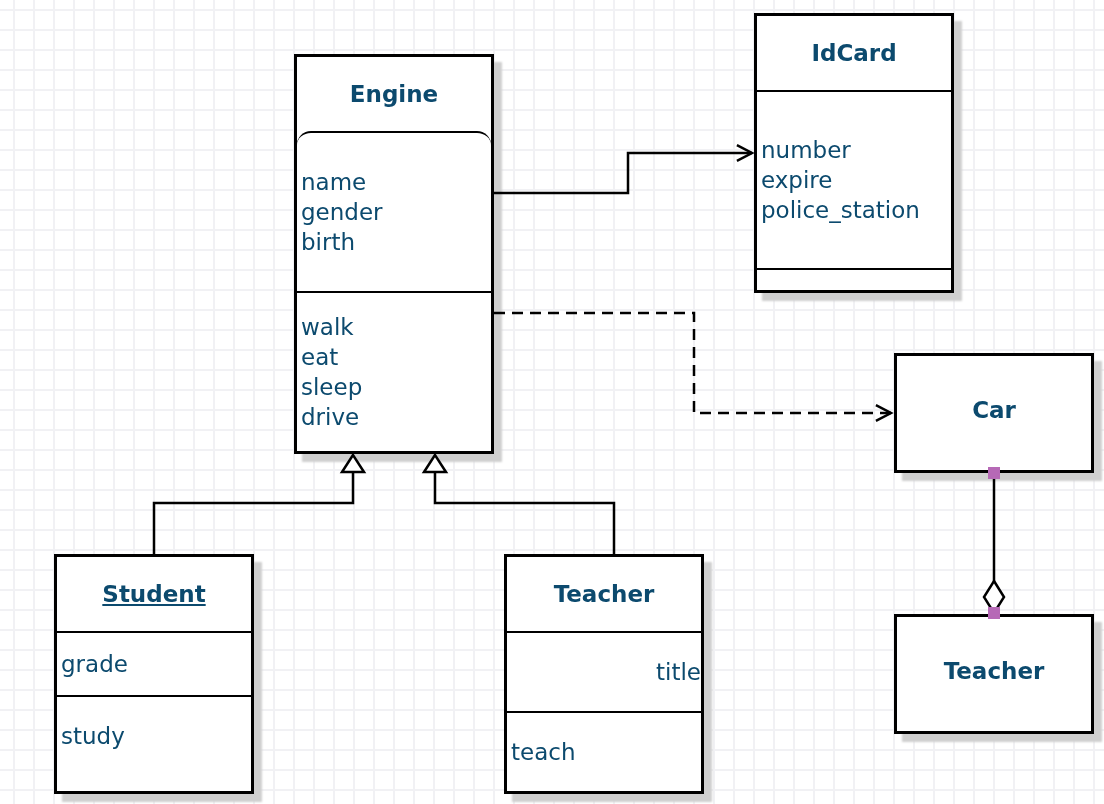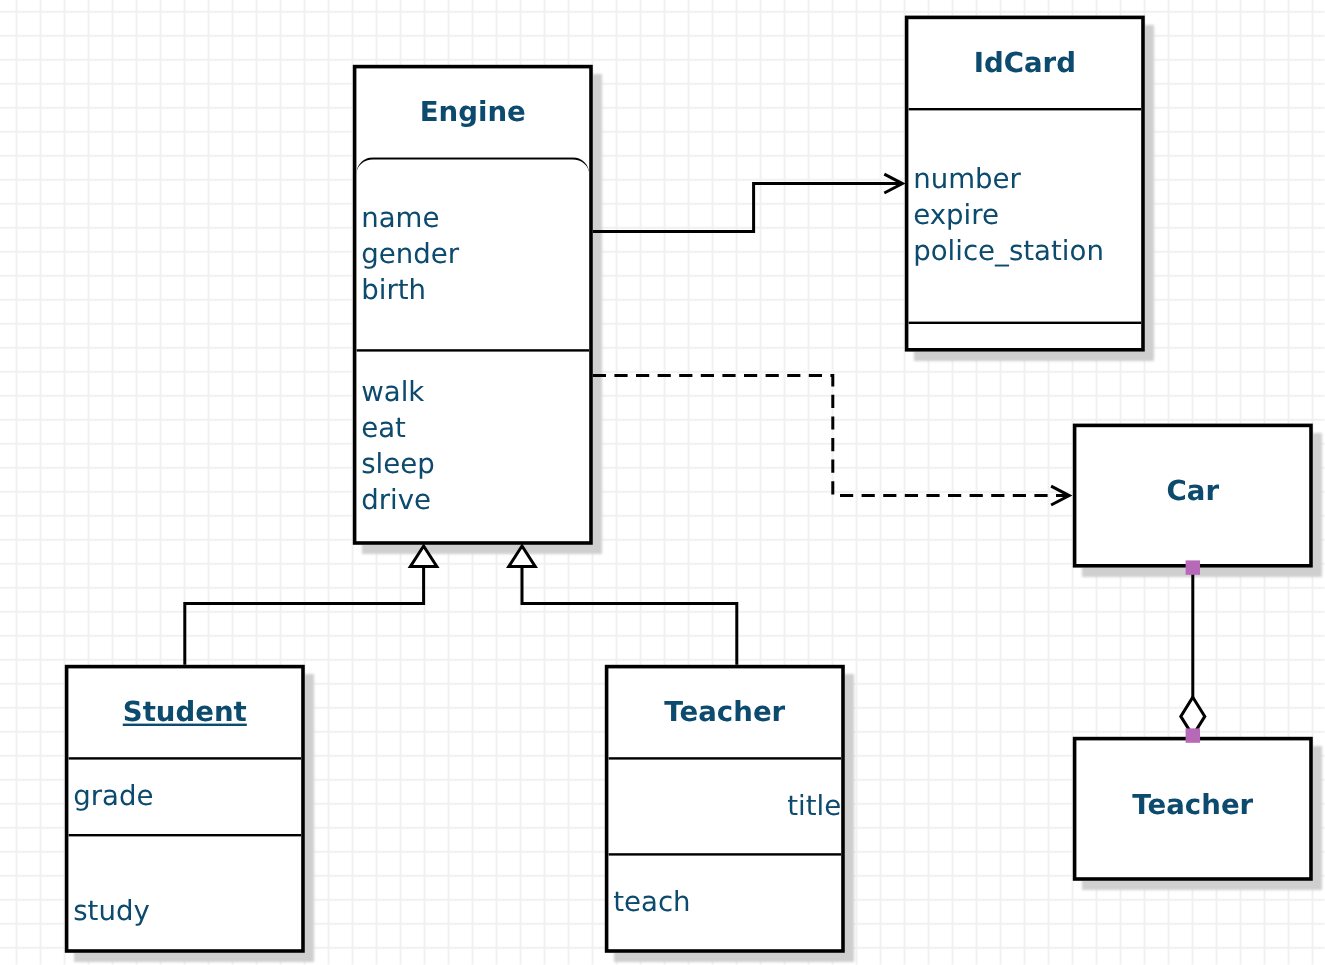--- a/index.html
+++ b/index.html
@@ -95,21 +95,21 @@
         <div class="uml-title" style="height: 108px;">Car</div>
       </div>
       <div class="uml-class" style="left: 894px; top: 614px; width: 200px; height: 120px;">
         <div class="uml-title" style="height: 108px;">Teacher</div>
       </div>
       <div class="uml-class" style="left: 54px; top: 554px; width: 200px; height: 240px;">
         <div class="uml-title" style="height: 74px; text-decoration: underline;">Student</div>
         <div class="uml-section" style="height: 64px;">
           <div class="uml-item">grade</div>
         </div>
-        <div class="uml-section" style="height: 80px; justify-content: flex-end;">
+        <div class="uml-section" style="height: 80px;">
           <div class="uml-item">study</div>
         </div>
       </div>
       <div class="uml-class" style="left: 504px; top: 554px; width: 200px; height: 240px;">
         <div class="uml-title" style="height: 74px;">Teacher</div>
         <div class="uml-section" style="height: 80px; text-align: right;">
           <div class="uml-item">title</div>
         </div>
         <div class="uml-section" style="height: 80px;">
           <div class="uml-item">teach</div>

